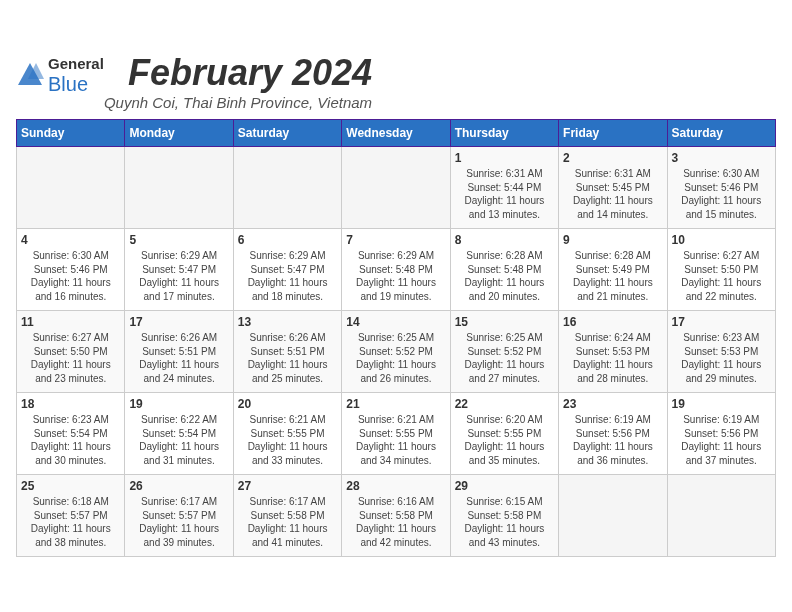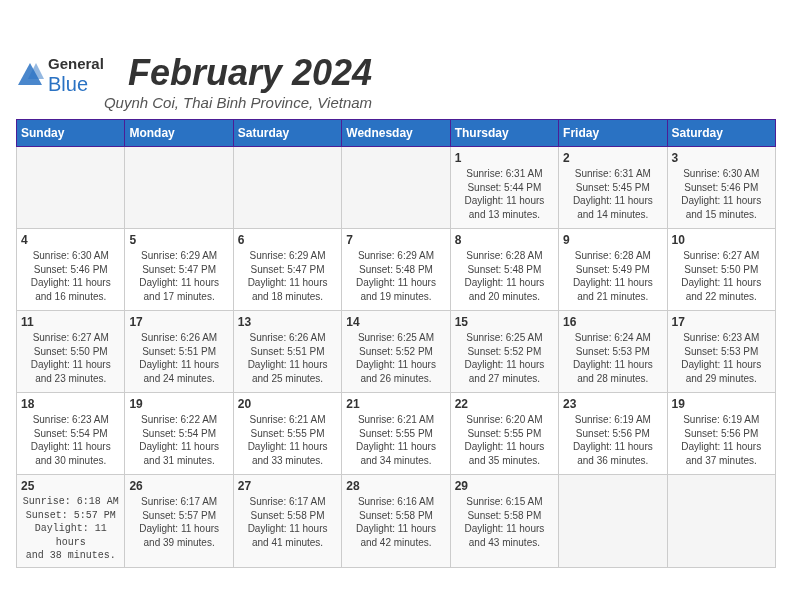--- a/index.html
+++ b/index.html
@@ -309,21 +309,21 @@
           <span class="day-number">19</span>
           <div class="day-info" style="white-space: pre-line;">Sunrise: 6:19 AM
 Sunset: 5:56 PM
 Daylight: 11 hours
 and 37 minutes.</div>
         </td>
       </tr>
       <tr>
         <td>
           <span class="day-number">25</span>
-          <div class="day-info" style="white-space: pre-line; font-family: Liberation Mono, monospace;">Sunrise: 6:18 AM
+          <div class="day-info" style="white-space: pre-line;">Sunrise: 6:18 AM
 Sunset: 5:57 PM
 Daylight: 11 hours
 and 38 minutes.</div>
         </td>
         <td>
           <span class="day-number">26</span>
           <div class="day-info" style="white-space: pre-line;">Sunrise: 6:17 AM
 Sunset: 5:57 PM
 Daylight: 11 hours
 and 39 minutes.</div>

